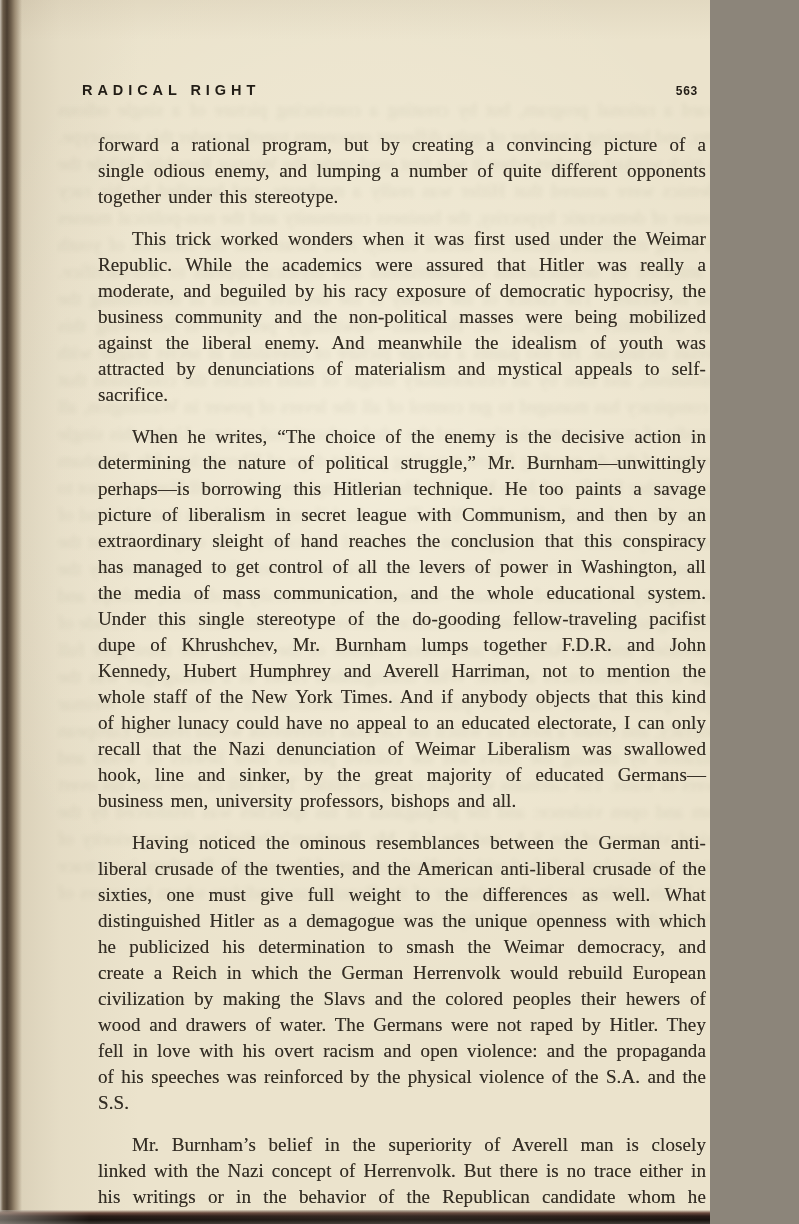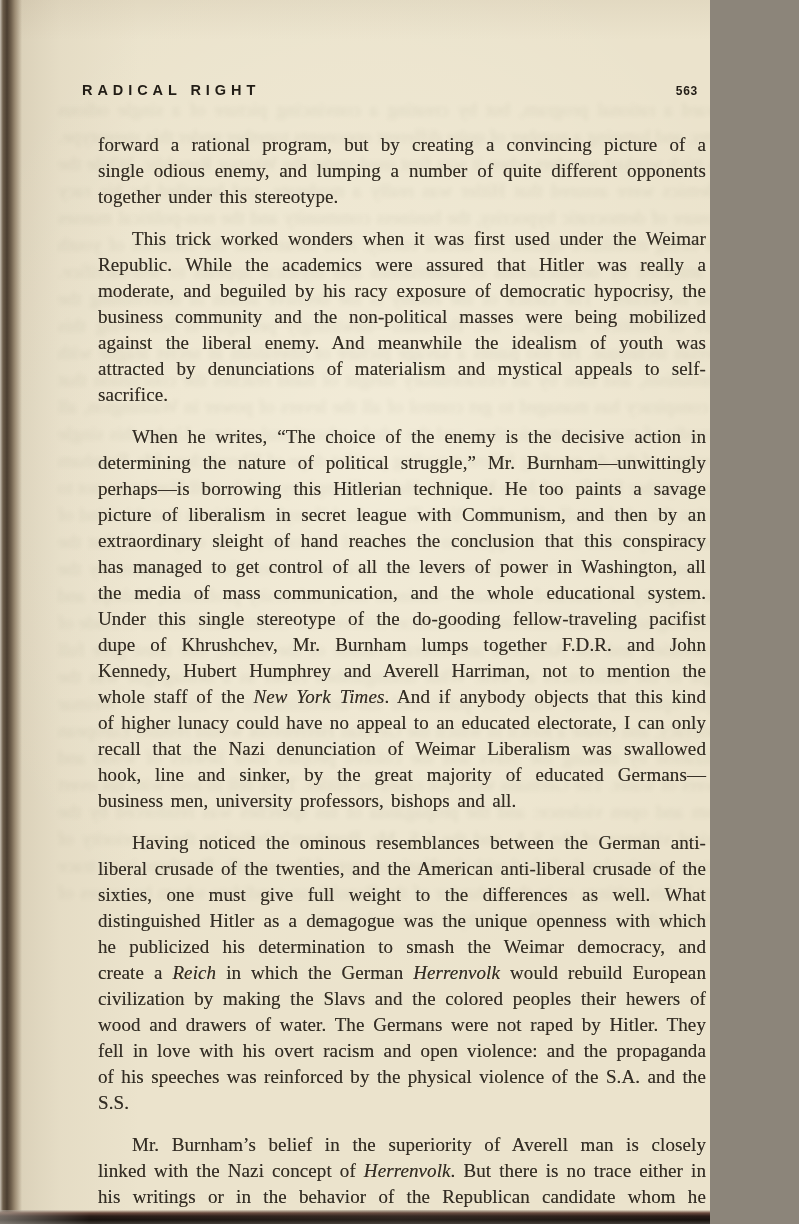--- a/index.html
+++ b/index.html
@@ -50,21 +50,21 @@
     font-size: 19px;
     line-height: 26px;
     text-align: justify;
     word-spacing: 0.13em;
     letter-spacing: 0.005em;
     color: #332d24;
     text-shadow: 0 0 0.5px rgba(51,45,36,0.55);
   }
   .para { margin: 16px; text-indent: 34px; }
   .para.first { text-indent: 0; }
-  .it { font-style: italic; }
+  .it { }
 
   
   .spine-edge {
     position: absolute; top: 0; left: 0; width: 22px; height: 100%;
     background: linear-gradient(to right,
       #c9c2b4 0px, #6b5d4a 3px, #4a3e30 7px,
       #6e5f4c 11px, #9c8c74 15px, rgba(235,227,204,0) 22px);
     pointer-events: none;
   }
 

